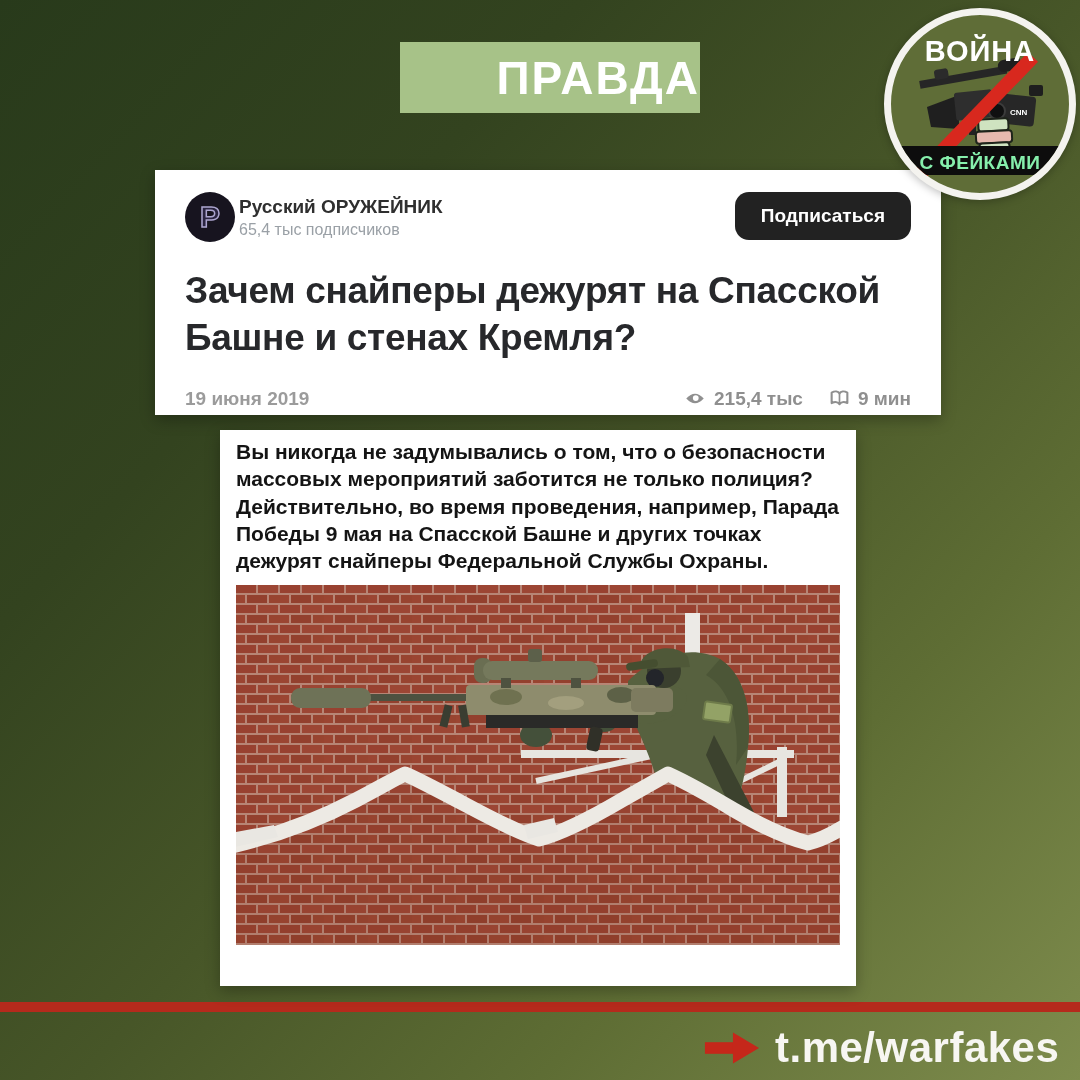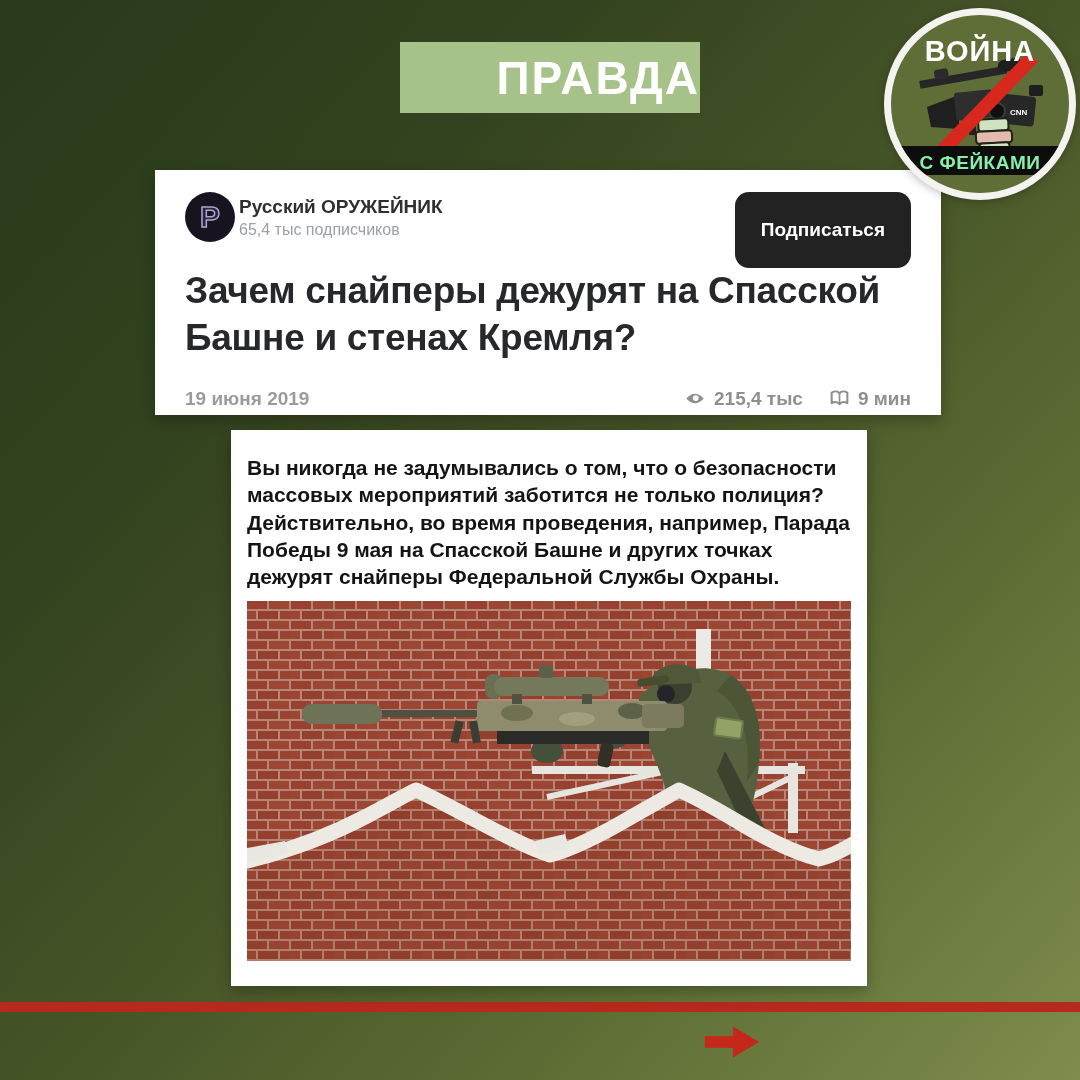--- a/index.html
+++ b/index.html
@@ -39,35 +39,35 @@
   }
   .avatar span{
     color:#2a2440;font-size:30px;font-weight:800;
     -webkit-text-stroke:1.5px #aca5cf;
   }
   .channel-meta{margin-left:4px;}
   .channel-name{font-size:19px;font-weight:700;color:#2f2f2f;line-height:1.25;}
   .channel-subs{font-size:16px;color:#9aa0a6;margin-top:2px;}
   .subscribe-btn{
     position:absolute;right:30px;top:22px;background:#222;color:#fff;
-    border:none;border-radius:14px;padding:27px 26px;font-size:19px;font-weight:600;
+    border:none;border-radius:14px;padding:13px 26px;font-size:19px;font-weight:600;
     font-family:"Liberation Sans", sans-serif;cursor:pointer;
   }
   .article-title{
     margin-top:26px;font-size:37px;font-weight:800;color:#27282b;
     line-height:1.27;letter-spacing:-0.3px;
   }
   .meta-row{
     display:flex;align-items:center;justify-content:space-between;margin-top:26px;
     color:#9b9b9b;font-size:19px;font-weight:bold;
   }
   .meta-right{display:flex;align-items:center;gap:8px;color:#8f8f8f;}
   .meta-right .gap{width:10px;}
   
-  .card-content{left:231px;top:430px;width:636px;height:556px;box-sizing:border-box;padding:24px 16px;z-index:2;}
+  .card-content{left:220px;top:430px;width:636px;height:556px;box-sizing:border-box;padding:8px 16px;z-index:2;}
   .content-paragraph{font-size:21px;font-weight:700;color:#141414;line-height:1.3;}
   .content-photo{margin-top:10px;width:604px;height:362px;display:block;}
   
   .footer-line{position:absolute;left:0;top:1002px;width:1080px;height:10px;background:#b52a1c;}
   .footer-link-row{position:absolute;left:703px;top:1024px;display:flex;align-items:center;gap:14px;}
   .footer-link{color:#f7f6f2;font-size:42px;font-weight:800;letter-spacing:.5px;}
 </style>
 </head>
 <body>
 
@@ -209,13 +209,14 @@
     </g>
   </svg>
 </div>
 
 <div class="footer-line"></div>
 <div class="footer-link-row">
   <svg width="58" height="36" viewBox="0 0 60 36">
     <rect x="2" y="12" width="31" height="12" fill="#c5271a"></rect>
     <polygon points="31,2 58,18 31,34" fill="#c5271a"></polygon>
   </svg>
+  <span class="footer-link">t.me/warfakes</span>
 </div>
 
 </body></html>

